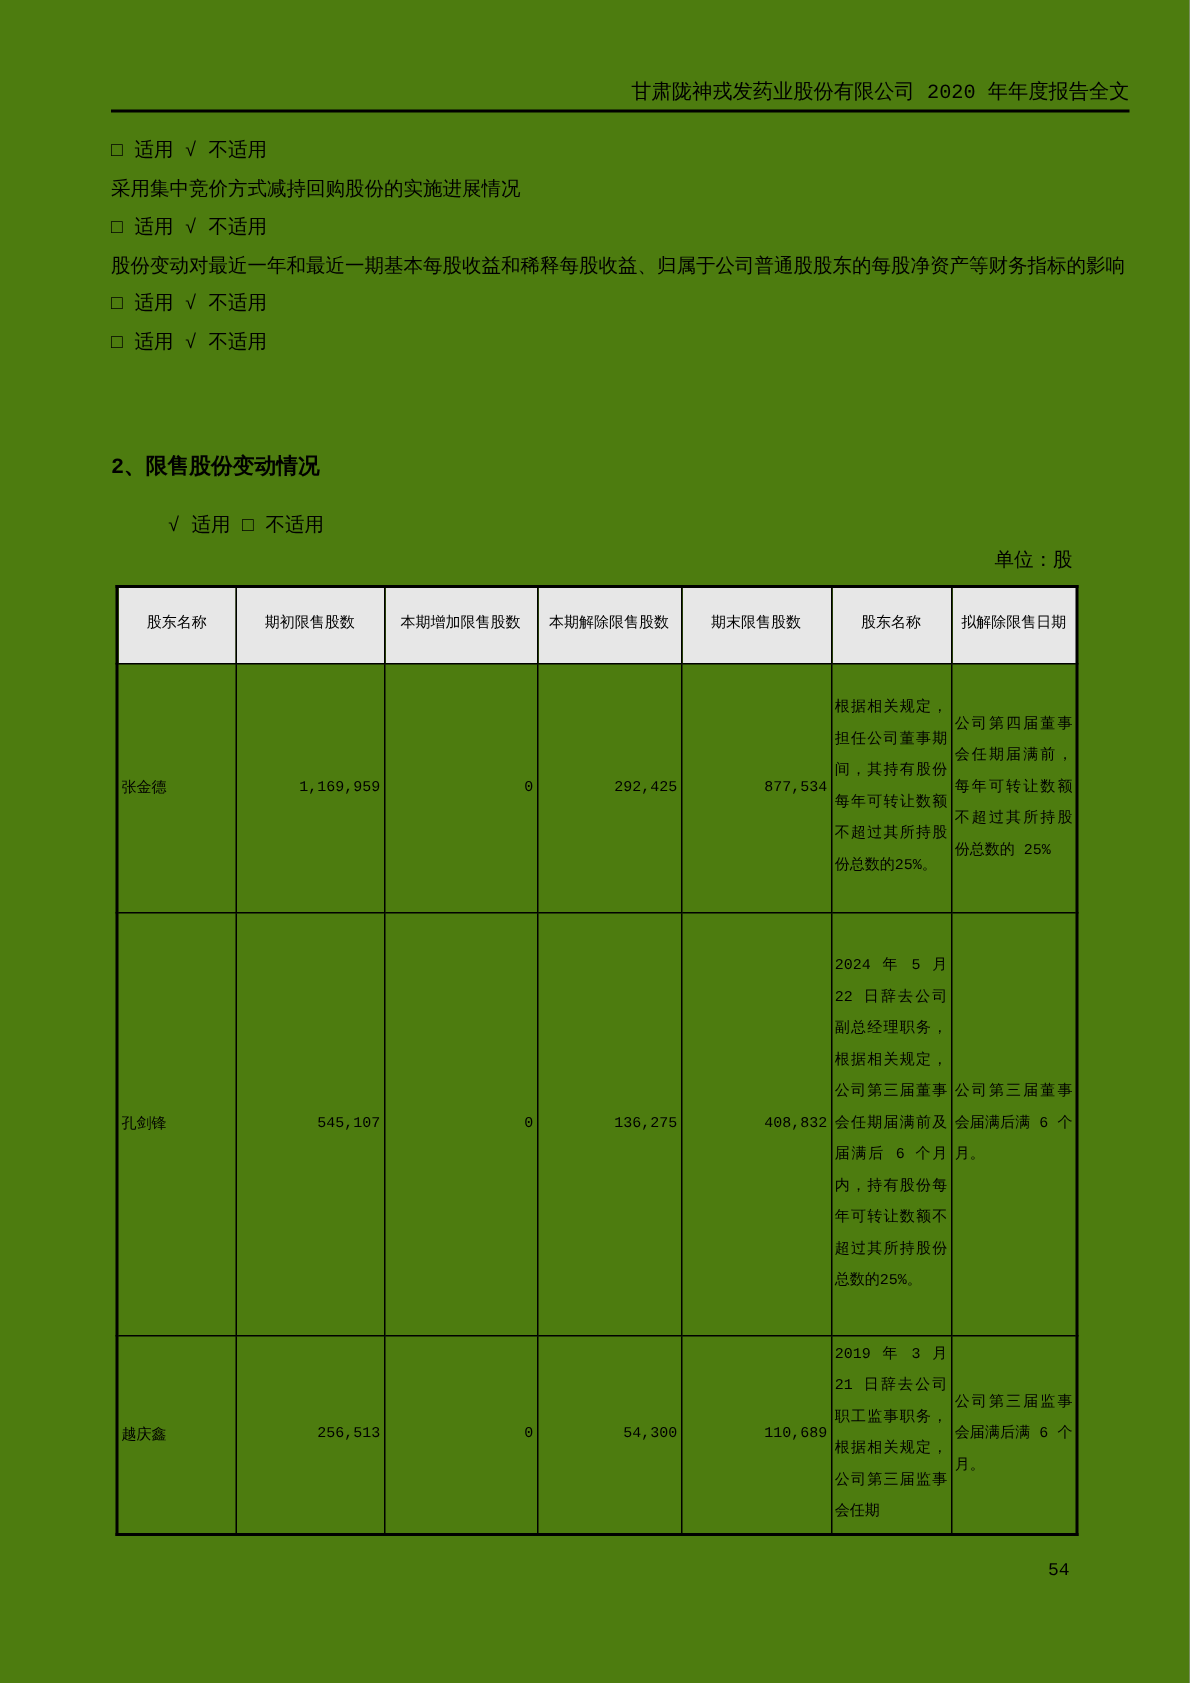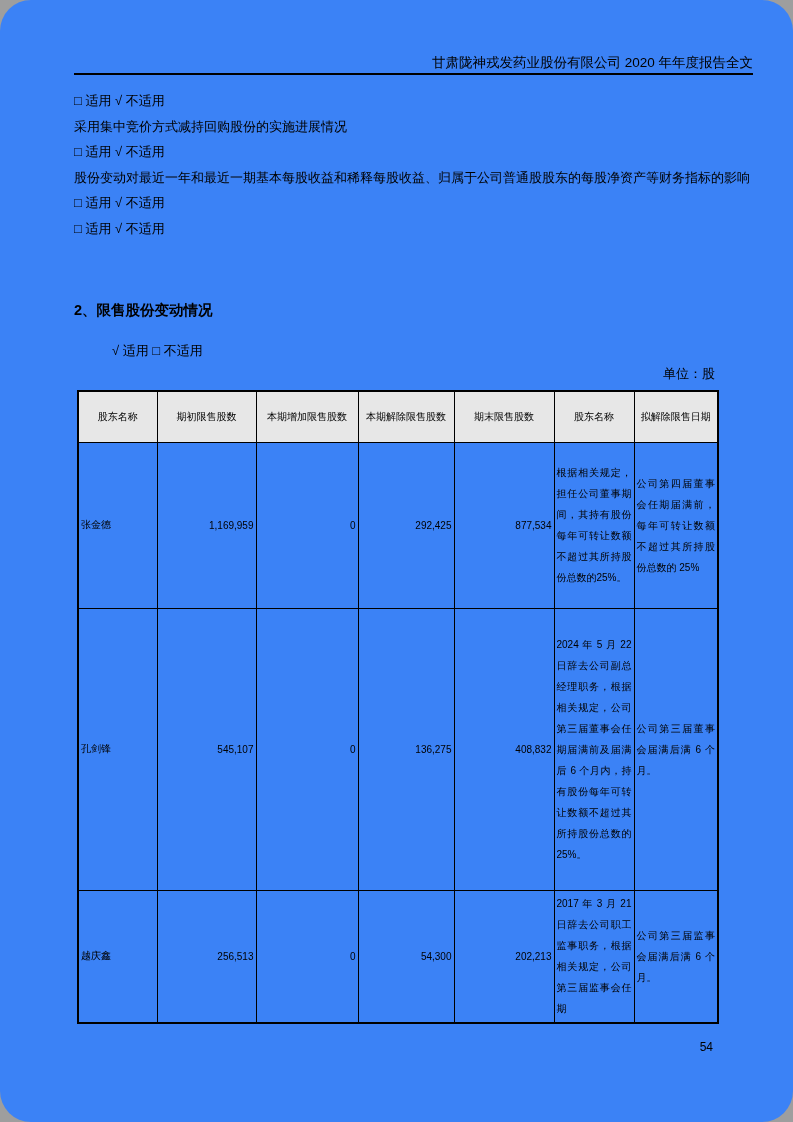--- a/index.html
+++ b/index.html
@@ -2,26 +2,25 @@
 <html><head>
 <meta charset="utf-8">
 <style>
   * { box-sizing: border-box; }
   html, body { margin: 0; padding: 0; background: #9e9e9e; }
   .page {
     position: relative;
     width: 793px;
     height: 1122px;
     margin: 0 auto;
-    background: #3b82f6;
+    background: #4d7c0f;
     color: #000000;
-    font-family: Liberation Sans, sans-serif;
+    font-family: Liberation Mono, monospace;
     font-size: 13px;
     overflow: hidden;
-    border-radius: 31px;
   }
   
   .doc-header {
     position: absolute;
     top: 54px; left: 74px; right: 40px;
     text-align: right;
     font-size: 13.5px;
     line-height: 17px;
   }
   .doc-header-rule {
@@ -163,22 +162,22 @@
         <td class="num">136,275</td>
         <td class="num">408,832</td>
         <td class="reason">2024 年 5 月 22 日辞去公司副总经理职务，根据相关规定，公司第三届董事会任期届满前及届满后 6 个月内，持有股份每年可转让数额不超过其所持股份总数的25%。</td>
         <td class="date">公司第三届董事会届满后满 6 个月。</td>
       </tr>
       <tr class="r2">
         <td class="name">越庆鑫</td>
         <td class="num">256,513</td>
         <td class="num">0</td>
         <td class="num">54,300</td>
-        <td class="num">202,213</td>
-        <td class="reason">2017 年 3 月 21 日辞去公司职工监事职务，根据相关规定，公司第三届监事会任期</td>
+        <td class="num">110,689</td>
+        <td class="reason">2019 年 3 月 21 日辞去公司职工监事职务，根据相关规定，公司第三届监事会任期</td>
         <td class="date">公司第三届监事会届满后满 6 个月。</td>
       </tr>
     </tbody>
   </table>
 
   <div class="page-number">54</div>
 
 </div>
 
 </body></html>

